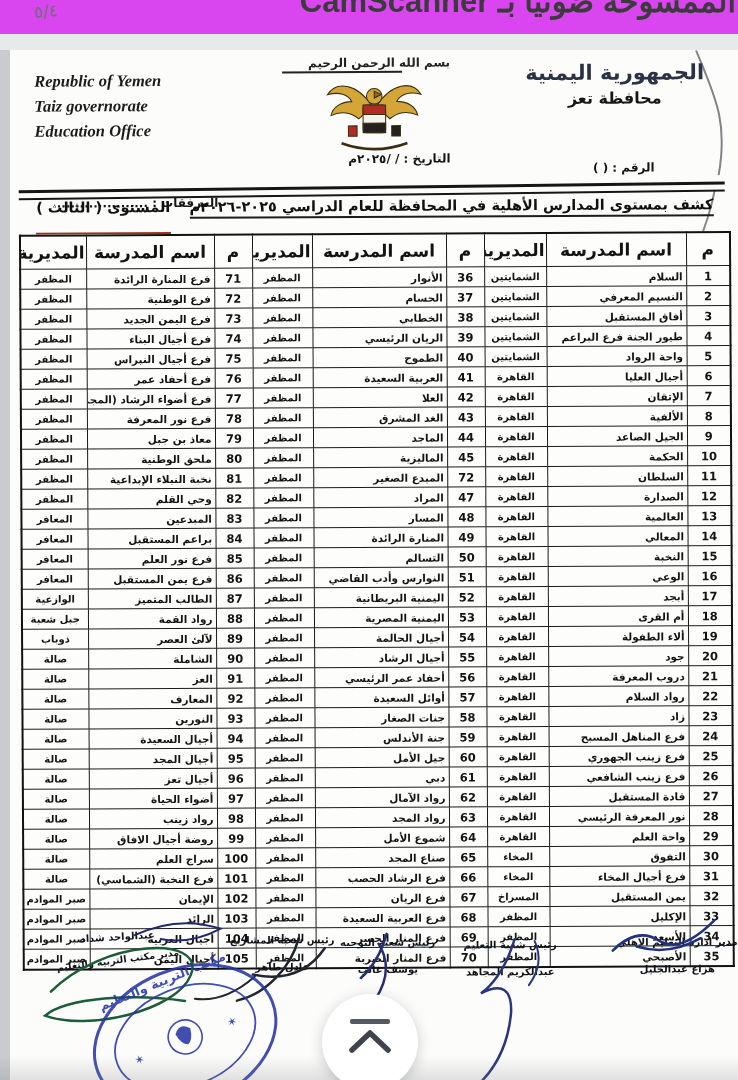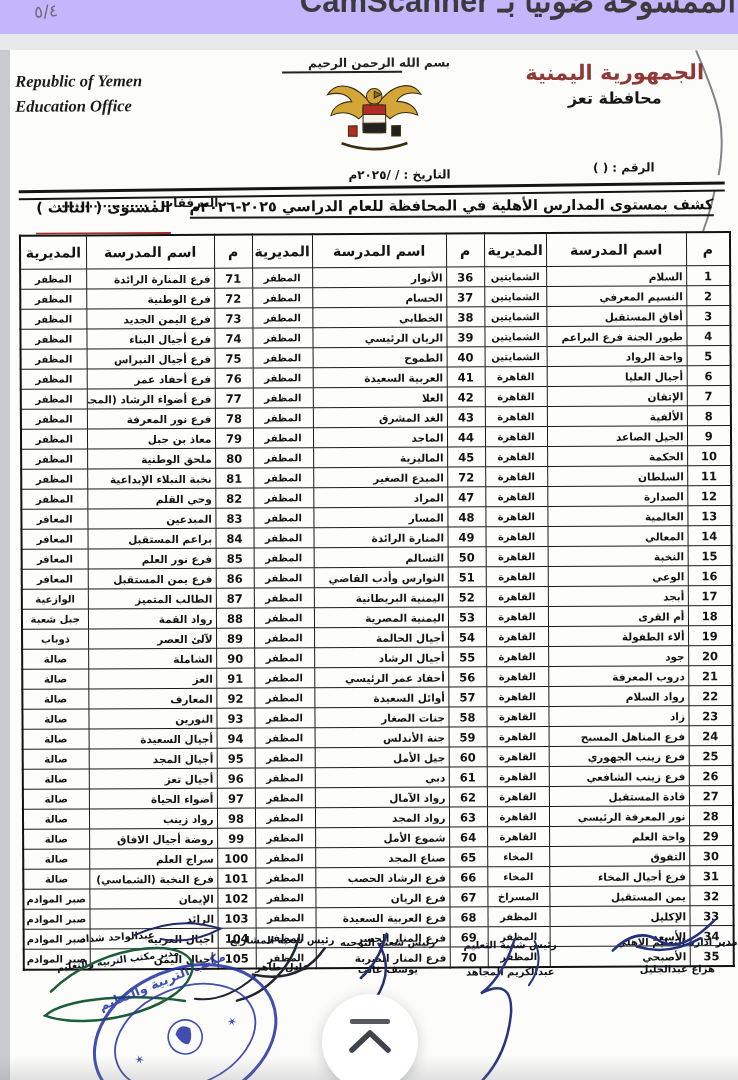--- a/index.html
+++ b/index.html
@@ -1,63 +1,63 @@
 <!DOCTYPE html>
 <html lang="ar"><head>
 <meta charset="utf-8">
 <style>
   html,body{margin:0;padding:0;background:#9ea1a6;}
   .screen{position:relative;width:738px;height:1080px;overflow:hidden;background:#cfd1d4;
           font-family:"DejaVu Sans",sans-serif;}
   
-  .app-top{position:absolute;left:0;top:0;width:738px;height:34px;background:#c4b5fd;overflow:hidden;}
+  .app-top{position:absolute;left:0;top:0;width:738px;height:34px;background:#d946ef;overflow:hidden;}
   .watermark{position:absolute;top:-17px;right:2px;white-space:nowrap;direction:rtl;
              font-family:"Liberation Sans",sans-serif;font-size:31px;font-weight:600;color:#3b3b3b;}
   .page-indicator{position:absolute;left:34px;top:1px;font-size:17px;color:#6b6e72;
                   transform:rotate(-5deg);font-weight:500;z-index:5;}
   .gray-band{position:absolute;left:0;top:34px;width:738px;height:16px;background:#e7e9eb;
              border-bottom:1px solid #d4d6d8;}
   .left-gutter{position:absolute;left:0;top:50px;width:10px;height:1030px;background:#c9cbce;}
   .bottom-shade{position:absolute;left:0;bottom:0;width:738px;height:24px;
                 background:linear-gradient(to bottom,rgba(120,124,130,0),rgba(120,124,130,.22));z-index:6;}
   
   .page{position:absolute;left:10px;top:50px;width:728px;height:1030px;background:#fcfcfa;color:#141414;}
   .scan-tilt{position:absolute;inset:0;transform:rotate(-0.3deg);transform-origin:top right;}
   
-  .en-block{position:absolute;left:5px;top:16px;font-family:"Liberation Serif",serif;
+  .en-block{position:absolute;left:24px;top:16px;font-family:"Liberation Serif",serif;
             font-style:italic;font-weight:bold;font-size:16.5px;line-height:1.5;color:#1b1b1b;}
   .bismillah{position:absolute;left:264px;top:4px;width:210px;text-align:center;direction:rtl;
              font-weight:bold;font-size:12px;color:#222;}
   .bismillah:after{content:"";display:block;margin:1px auto 0 8px;width:120px;border-top:2px solid #222;}
   .emblem{position:absolute;left:312px;top:20px;}
   .ar-block{position:absolute;right:34px;top:10px;text-align:center;direction:rtl;}
-  .ar-line1{font-size:21px;font-weight:bold;color:#7f1d1d;opacity:.88;letter-spacing:-1px;}
+  .ar-line1{font-size:21px;font-weight:bold;color:#0f172a;opacity:.88;letter-spacing:-1px;}
   .ar-line2{font-size:16px;font-weight:bold;color:#161616;margin-top:4px;}
   .scratch{position:absolute;right:0;top:0;pointer-events:none;}
   
   .meta{position:absolute;left:0;top:100px;width:728px;height:22px;direction:rtl;
         font-size:12px;font-weight:bold;color:#151515;}
   .meta-number{position:absolute;right:84px;top:10px;}
-  .meta-date{position:absolute;right:288px;top:16px;}
+  .meta-date{position:absolute;right:288px;top:0;}
   .meta-attachments{position:absolute;left:46px;top:0;margin-top:43px;}
   
   .double-rule{position:absolute;left:8px;top:134px;width:706px;height:5px;
                border-top:3px solid #161616;border-bottom:2px solid #161616;transform:rotate(-0.4deg);}
   .title-row{position:absolute;left:0;top:146px;width:728px;text-align:center;direction:rtl;
              font-size:14.5px;font-weight:bold;color:#111;}
   .title-main{border-bottom:2px solid #1d1d1d;padding-bottom:2px;}
   .title-level{margin-right:14px;border-bottom:2.5px solid #9e2f28;padding-bottom:17px;}
   .title-level .lv{font-weight:900;}
   
   .roster-wrap{position:absolute;left:8px;top:181px;}
   table.roster{border-collapse:collapse;table-layout:fixed;direction:rtl;width:712px;
                background:#fdfdfc;border:2px solid #121212;}
   .roster th,.roster td{border:1px solid #1b1b1b;overflow:hidden;white-space:nowrap;
                         font-weight:bold;color:#131313;}
-  .roster th{height:30px;font-size:14px;text-align:center;}
+  .roster th{height:30px;font-size:17px;text-align:center;}
   .roster td{height:19px;padding:0 3px;}
   td.cell-num{text-align:center;font-size:11.5px;font-family:"DejaVu Sans",sans-serif;}
   td.cell-school{text-align:right;font-size:10.5px;}
   td.cell-district{text-align:center;font-size:10px;}
   
   .sig{position:absolute;direction:rtl;text-align:center;font-weight:bold;color:#10141a;}
   .sig .t{font-size:10px;}
   .sig .n{font-size:10px;margin-top:16px;}
   .overlay{position:absolute;pointer-events:none;}
   
@@ -76,20 +76,21 @@
   </div>
   <div class="page-indicator">٥/٤</div>
   <div class="gray-band"></div>
   <div class="left-gutter"></div>
 
   <div class="page">
     <div class="scan-tilt">
 
       <div class="en-block">
         <div>Republic of Yemen</div>
+        <div>Taiz governorate</div>
         <div>Education Office</div>
       </div>
 
       <div class="bismillah">بسم الله الرحمن الرحيم</div>
 
       <div class="emblem">
         <svg width="104" height="80" viewBox="0 0 120 92">
           <g stroke="#3a2d10" stroke-width="1.2">
             <path d="M58,40 C40,12 16,10 6,26 C20,22 30,26 34,34 C22,34 12,40 10,50 C22,44 34,47 42,54 Z" fill="#d4a537"></path>
             <path d="M62,40 C80,12 104,10 114,26 C100,22 90,26 86,34 C98,34 108,40 110,50 C98,44 86,47 78,54 Z" fill="#d4a537"></path>

